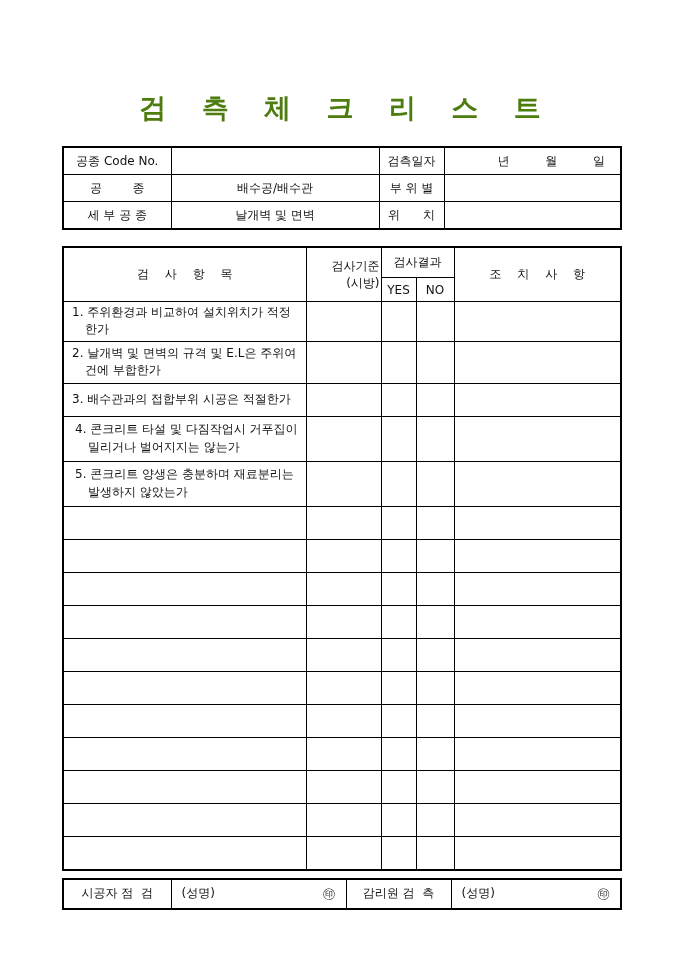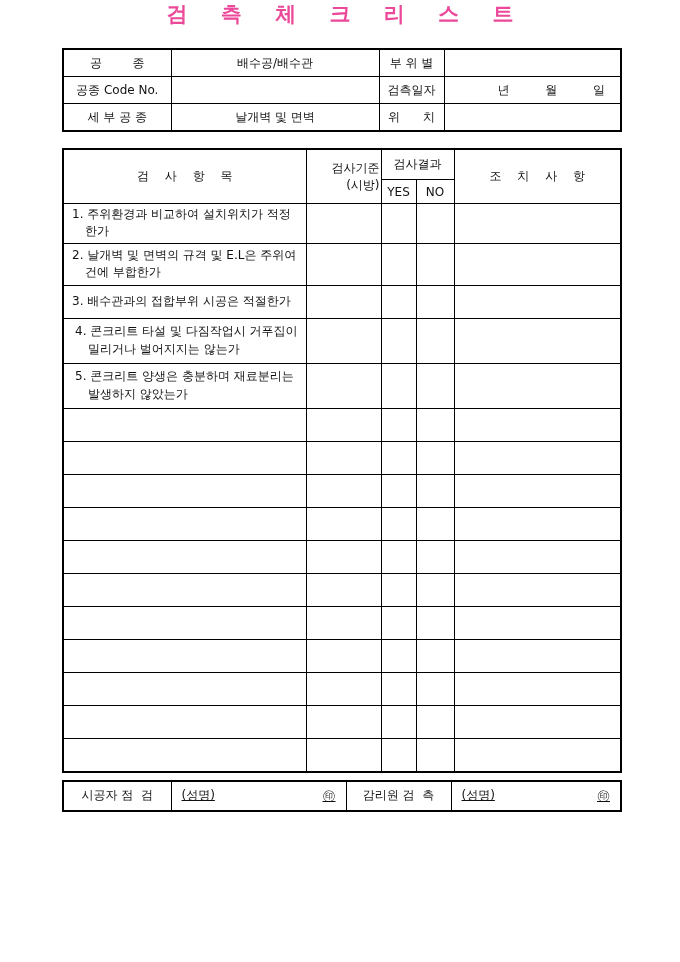--- a/index.html
+++ b/index.html
@@ -3,24 +3,24 @@
 <meta charset="utf-8">
 <style>
   html,body{margin:0;padding:0;}
   body{
     width:680px;height:962px;background:#ffffff;color:#000;
     font-family:"DejaVu Sans","Liberation Sans",sans-serif;
     -webkit-font-smoothing:none;
   }
   .page{position:relative;width:680px;height:962px;overflow:hidden;}
   .doc-title{
-    text-align:center;
+    padding-top:90px;text-align:center;
     font-family:"DejaVu Serif","Liberation Serif",serif;
-    font-size:21px;font-weight:bold;letter-spacing:13px;text-indent:13px;
-    color:#ec4899;
+    font-size:27px;font-weight:bold;letter-spacing:13px;text-indent:13px;
+    color:#4d7c0f;
   }
   table{border-collapse:collapse;table-layout:fixed;margin-left:62px;}
   table{border:2px solid #000;}
   td{border:1px solid #000;font-size:12px;color:#111;overflow:hidden;vertical-align:middle;}
   
   .hdr-table{margin-top:20px;width:558px;}
   .hdr-table td{height:24px;}
   .cell-label{text-align:center;white-space:pre;}
   .cell-value{text-align:center;}
   .date-cell{border:1px solid #000;}
@@ -37,55 +37,55 @@
     word-break:break-all;text-align:left;
   }
   .r-s td{height:28px;}
   .r-m td{height:37px;}
   .r-d td{height:40px;padding-left:24px;}
   .r-e td{height:30px;}
   
   .foot-table{margin-top:7px;width:558px;}
   .foot-table td{height:26px;}
   .sign-cell{padding:0;}
-  .sign-flex{display:flex;justify-content:space-between;align-items:center;padding:0 10px 0 10px;text-decoration:underline;}
+  .sign-flex{display:flex;justify-content:space-between;align-items:center;padding:0 10px 0 10px;}
   .seal{font-size:13px;}
 </style>
 </head>
 <body>
 
 <div class="page">
 
   <div class="doc-title">검 측 체 크 리 스 트</div>
 
   <table class="hdr-table">
     <colgroup>
         <col style="width:108px">
         <col style="width:208px">
         <col style="width:65px">
         <col style="width:177px">
       </colgroup>
     <tbody>
         <tr>
-      <td class="cell-label">공        종</td>
-      <td class="cell-value">배수공/배수관</td>
-      <td class="cell-label">부 위 별</td>
-      <td class="cell-value"></td>
-    </tr>
-    <tr>
       <td class="cell-label">공종 Code No.</td>
       <td class="cell-value"></td>
       <td class="cell-label">검측일자</td>
       <td class="date-cell">
         <div class="date-flex">
           <span>년</span>
           <span>월</span>
           <span>일</span>
         </div>
       </td>
+    </tr>
+    <tr>
+      <td class="cell-label">공        종</td>
+      <td class="cell-value">배수공/배수관</td>
+      <td class="cell-label">부 위 별</td>
+      <td class="cell-value"></td>
     </tr>
     <tr>
       <td class="cell-label">세 부 공 종</td>
       <td class="cell-value">날개벽 및 면벽</td>
       <td class="cell-label">위      치</td>
       <td class="cell-value"></td>
     </tr>
   </tbody>
     </table>
 

